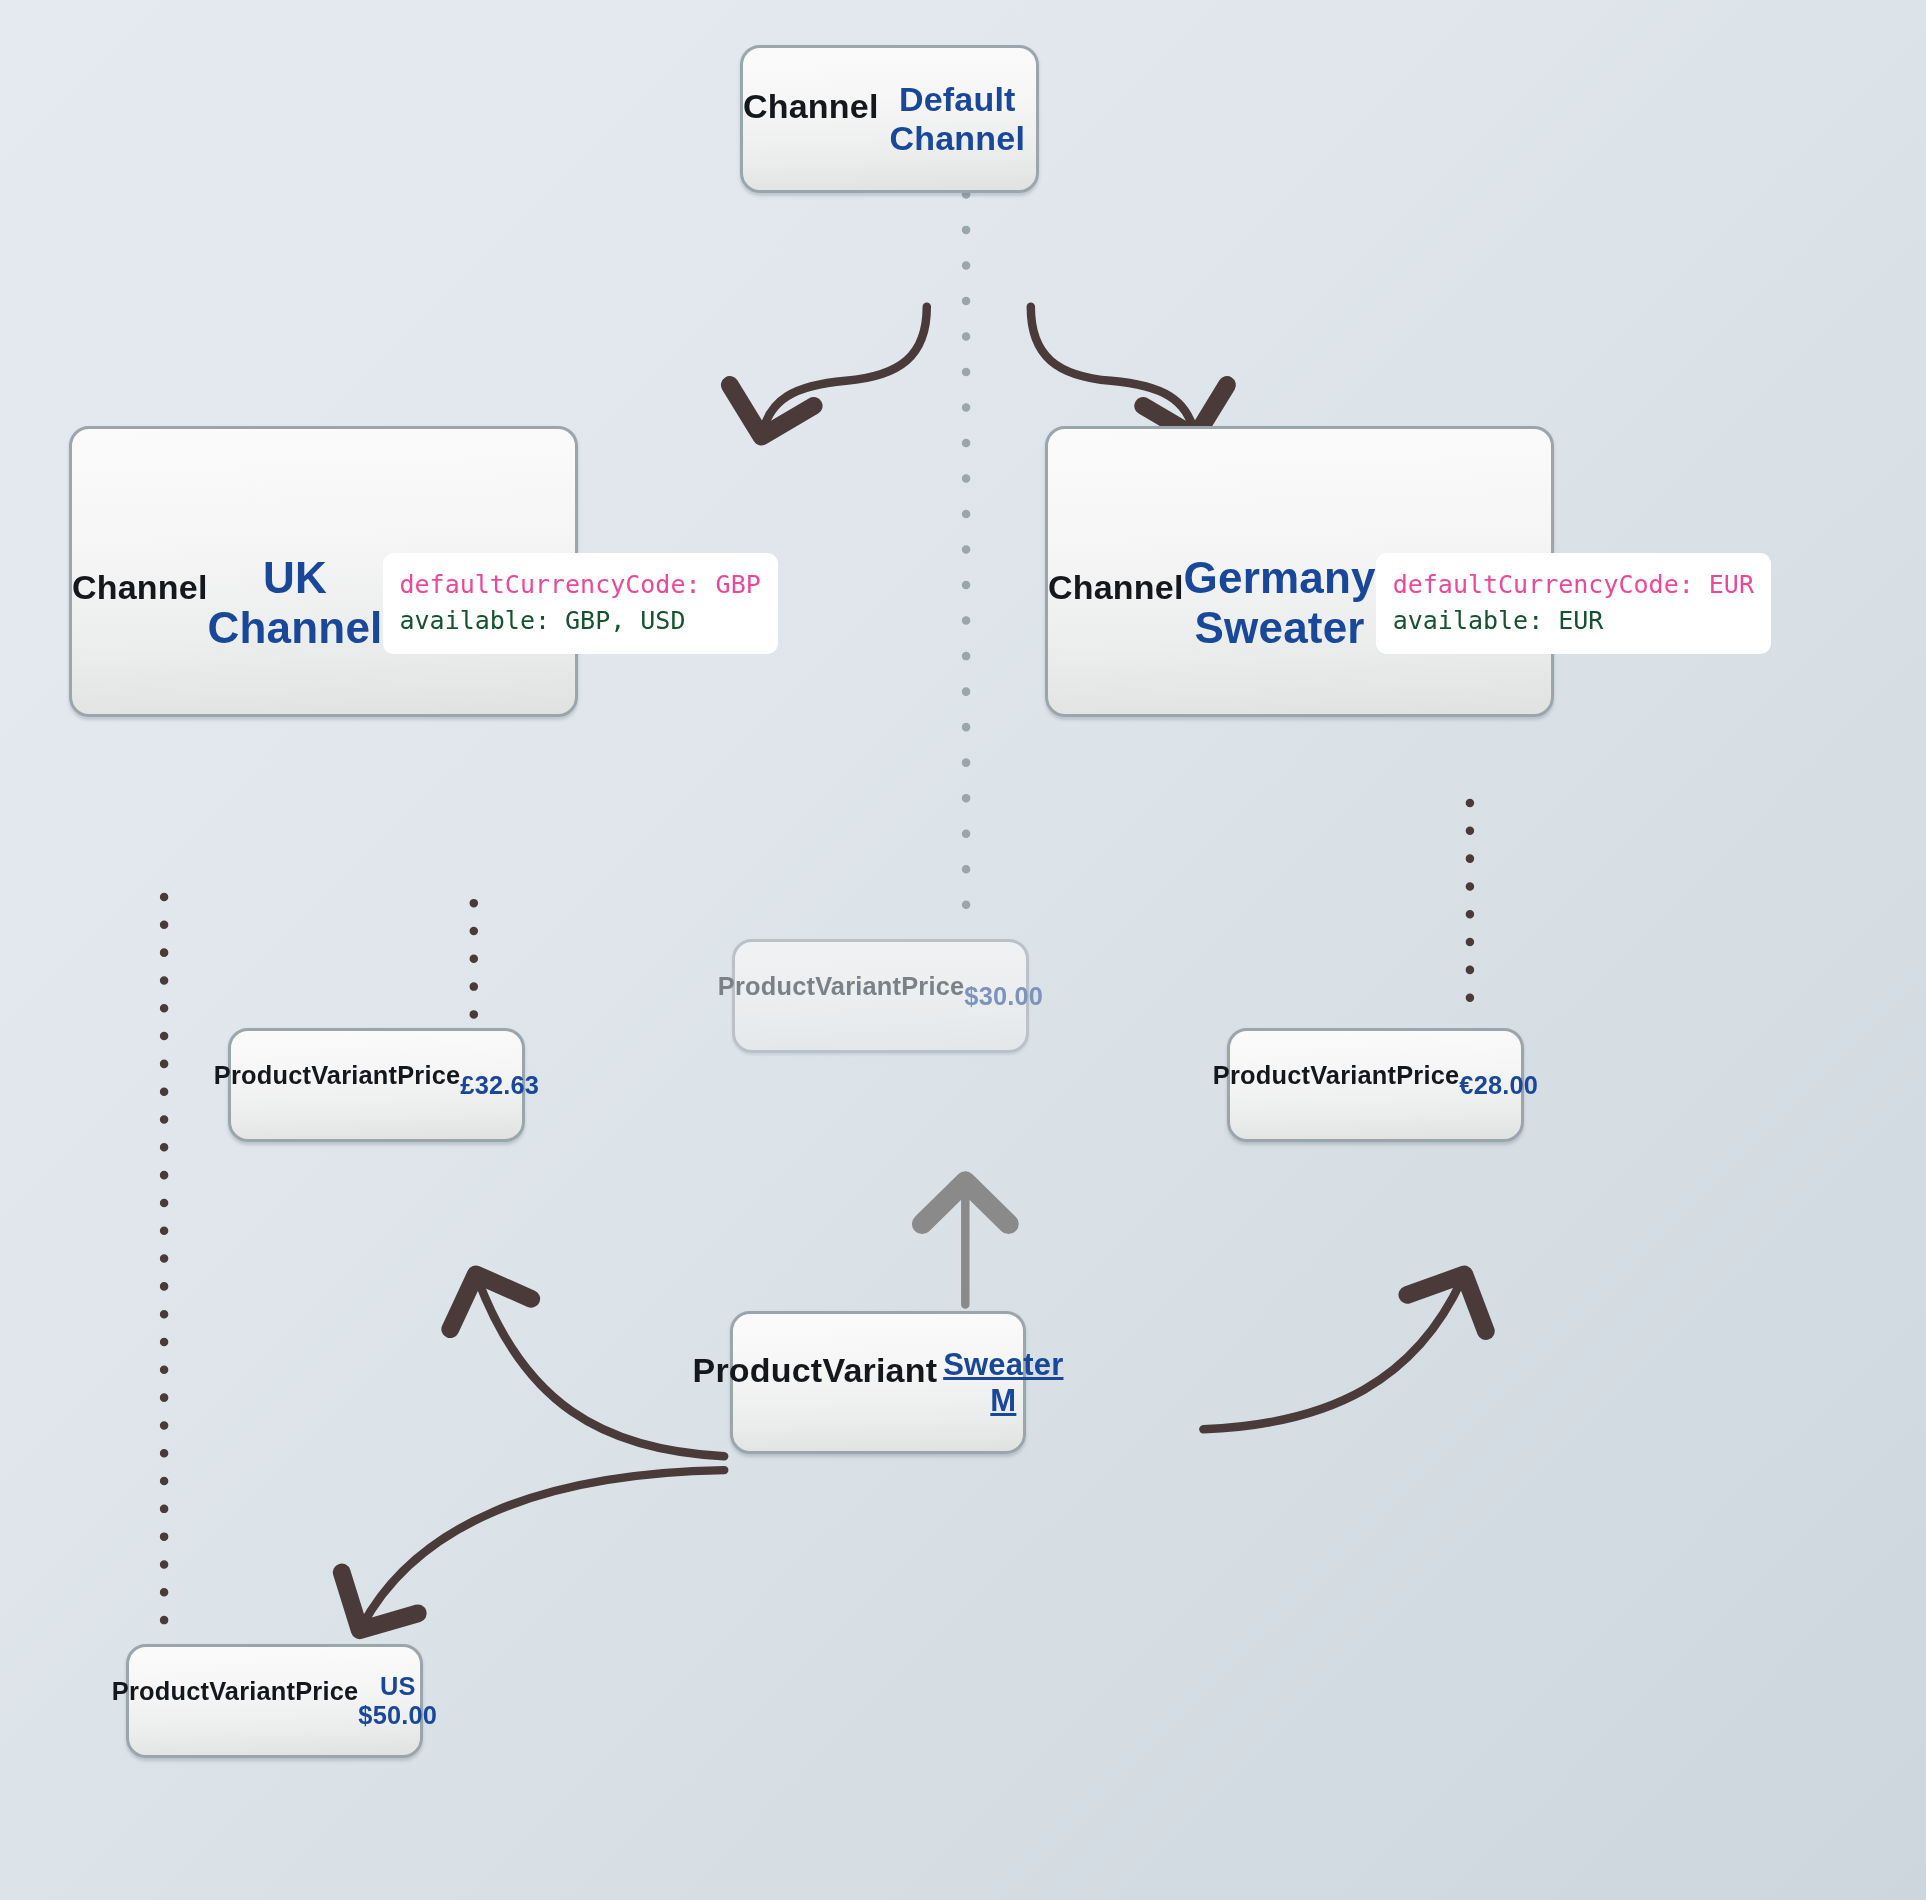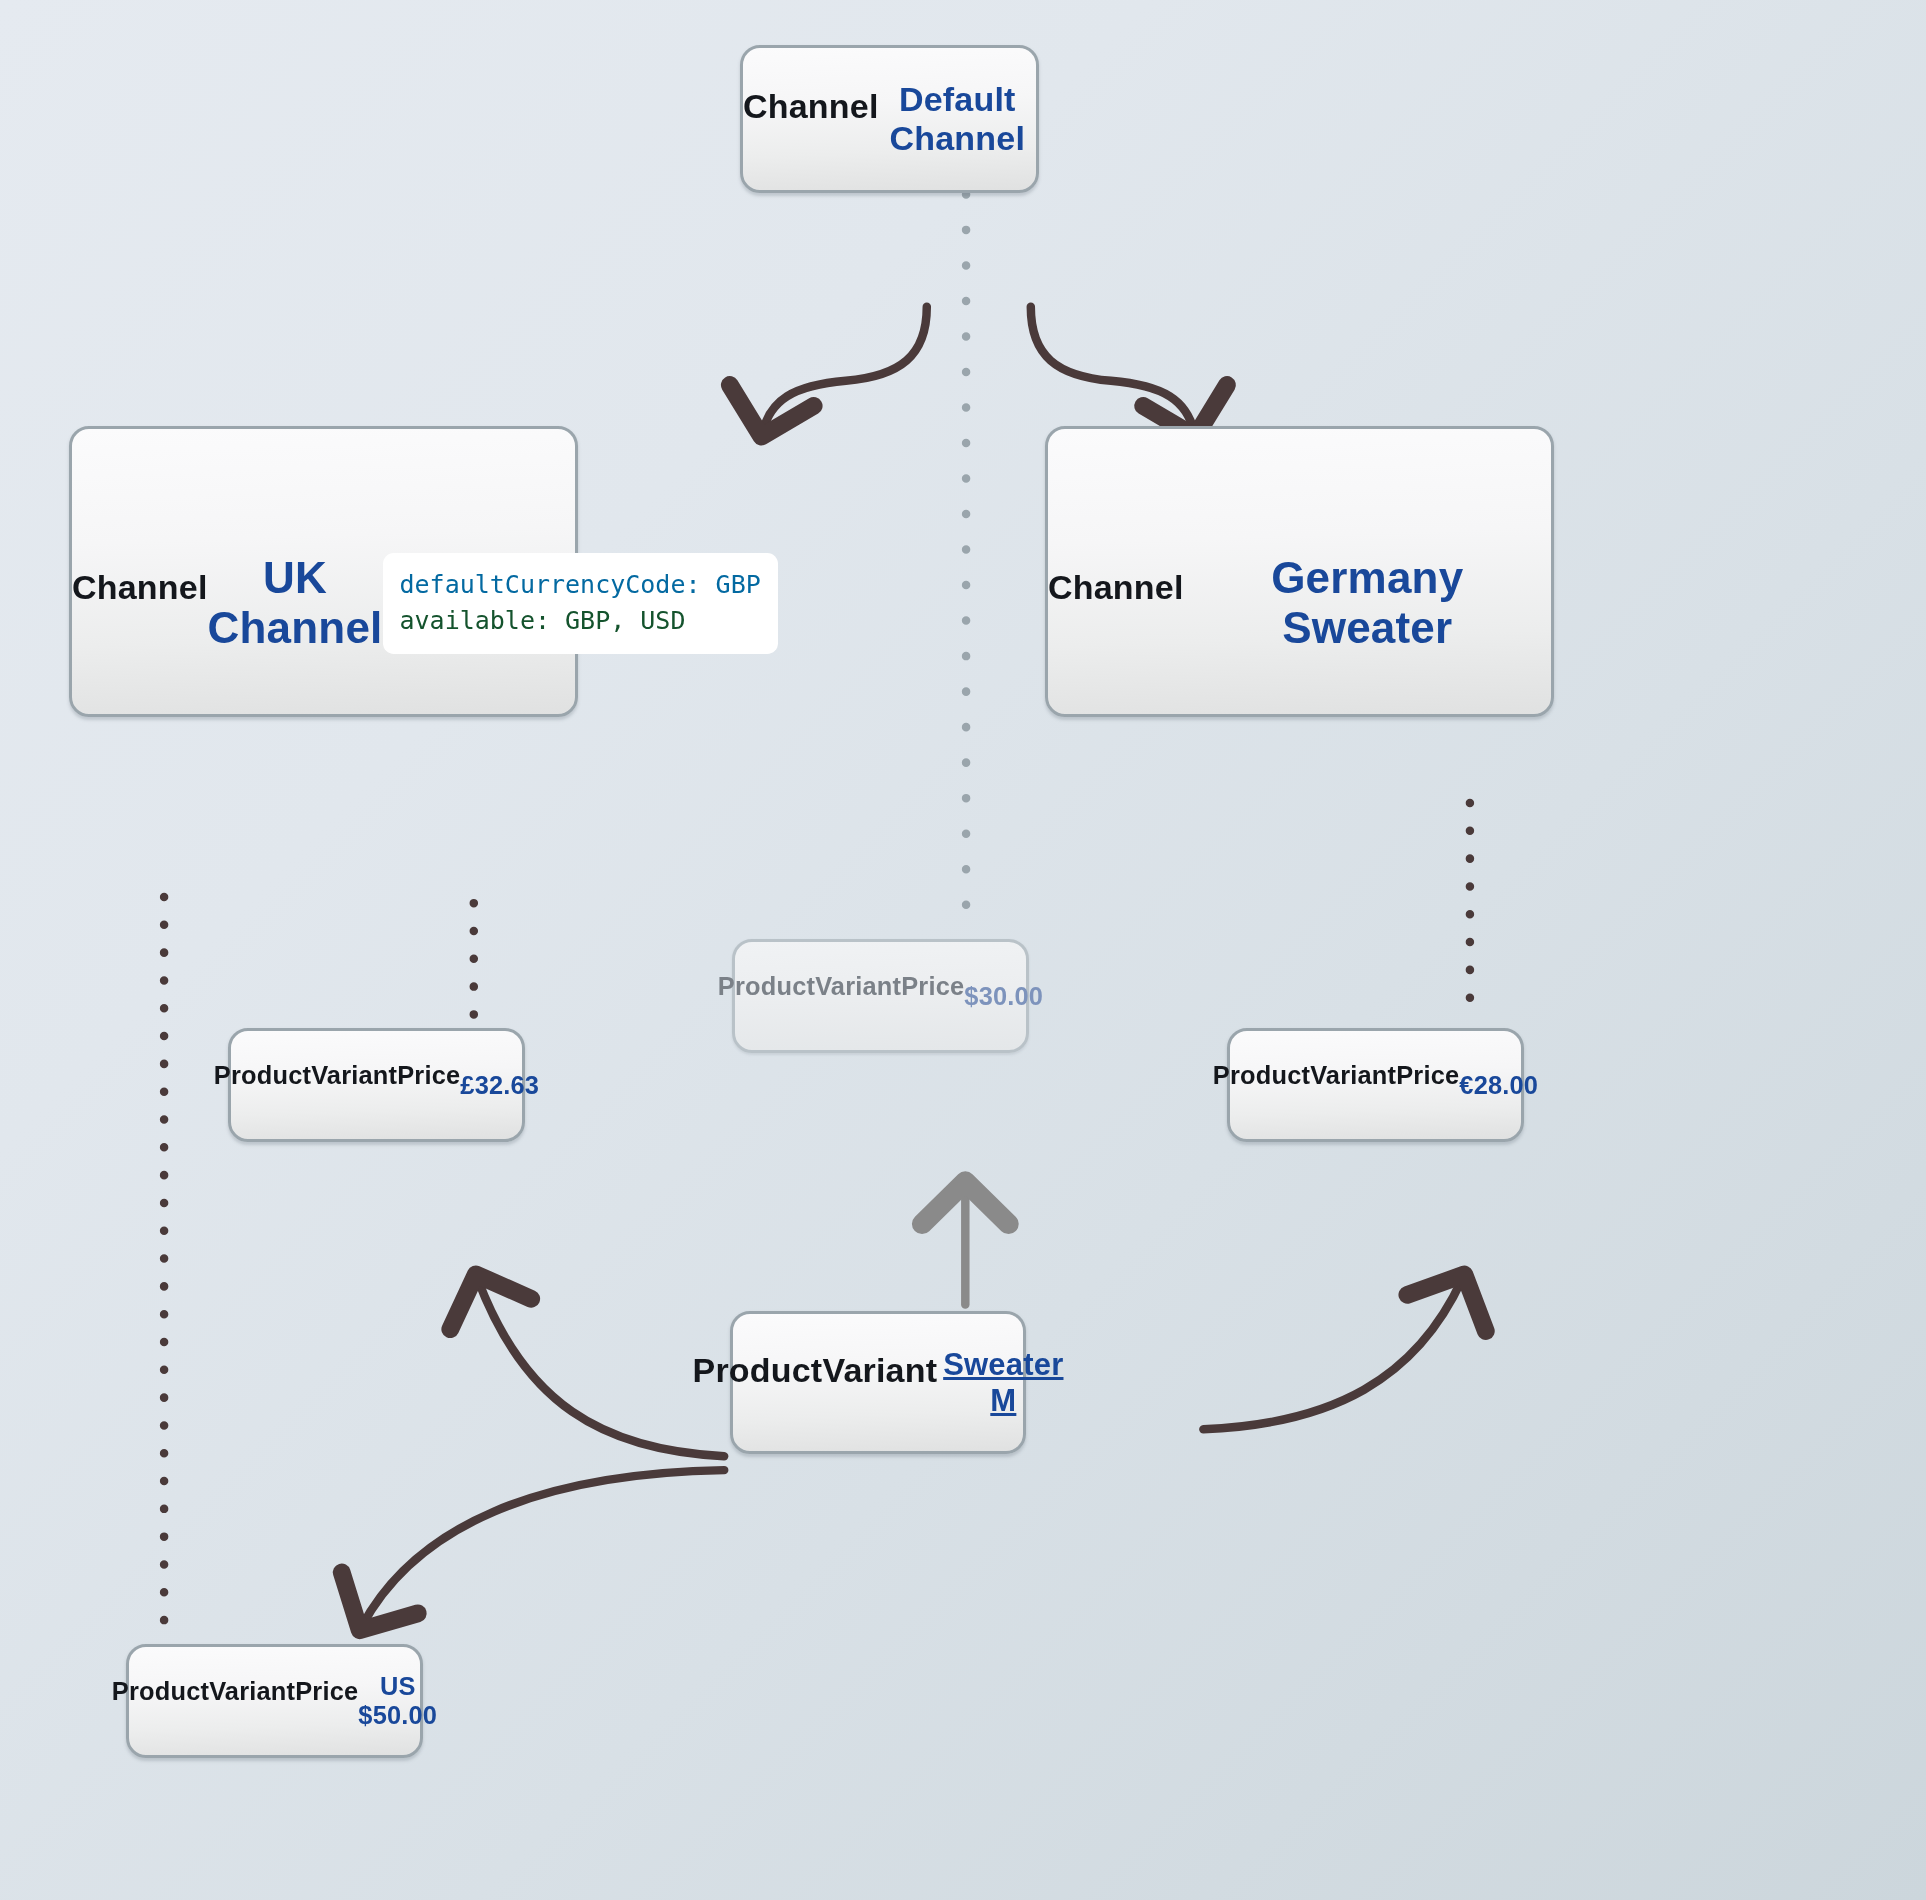--- a/index.html
+++ b/index.html
@@ -71,21 +71,21 @@
     box-sizing: border-box;
     background: #ffffff;
     border-radius: 10.8px;
     padding: 14px 17px 15.4px 17px;
     text-align: left;
     font-family: "DejaVu Sans Mono", monospace;
     line-height: 1.42;
   }
   .attrbox .attr-primary {
     font-size: 25px;
-    color: #0369a1;
+    color: #ec4899;
     white-space: pre;
   }
   .attrbox .attr-secondary {
     font-size: 25px;
     color: #14532d;
     white-space: pre;
   }
 
   
   .node.price { width: 297px; height: 114px; }
@@ -162,20 +162,24 @@
     <div class="name">UK Channel</div>
     <div class="attrbox">
       <div class="attr-primary">defaultCurrencyCode: GBP</div>
       <div class="attr-secondary">available: GBP, USD</div>
     </div>
   </div>
 
   <div class="node channel-big" id="n-de">
     <div class="type">Channel</div>
     <div class="name">Germany Sweater</div>
+    <div class="attrbox">
+      <div class="attr-primary">defaultCurrencyCode: EUR</div>
+      <div class="attr-secondary">available: EUR</div>
+    </div>
   </div>
 
   <div class="node price dimmed" id="n-p-usd-dim">
     <div class="type">ProductVariantPrice</div>
     <div class="name">$30.00</div>
   </div>
 
   <div class="node price" id="n-p-gbp">
     <div class="type">ProductVariantPrice</div>
     <div class="name">£32.63</div>

